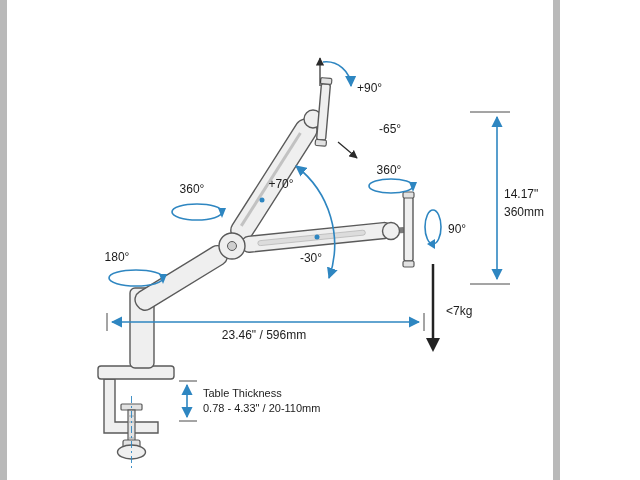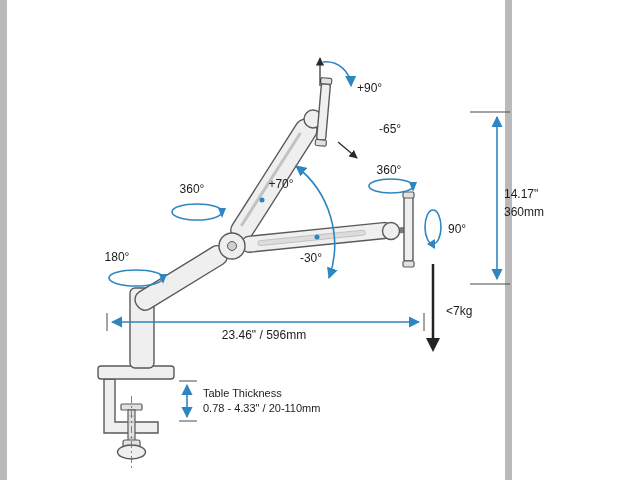--- a/index.html
+++ b/index.html
@@ -1,16 +1,16 @@
 <!DOCTYPE html>
 <html><head>
 <meta charset="utf-8">
 <style>
   html,body{margin:0;padding:0;width:640px;height:480px;background:#ffffff;overflow:hidden;}
-  .canvas{position:relative;width:512px;height:480px;background:#ffffff;}
+  .canvas{position:relative;width:560px;height:480px;background:#ffffff;}
   .letterbox{position:absolute;top:0;bottom:0;width:7px;background:#b9b9b9;}
   .letterbox.left{left:0;}
   .letterbox.right{right:0;}
   svg{position:absolute;left:0;top:0;}
   text{font-family:"Liberation Sans","DejaVu Sans",sans-serif;fill:#1c1c1c;}
   .angle-label{font-size:12px;}
   .dim-label{font-size:12px;}
   .small-label{font-size:11px;}
   .metal{fill:#efefef;stroke:#5a5a5a;stroke-width:1.4;}
   .metal-dark{fill:#e2e2e2;stroke:#5a5a5a;stroke-width:1.2;}

